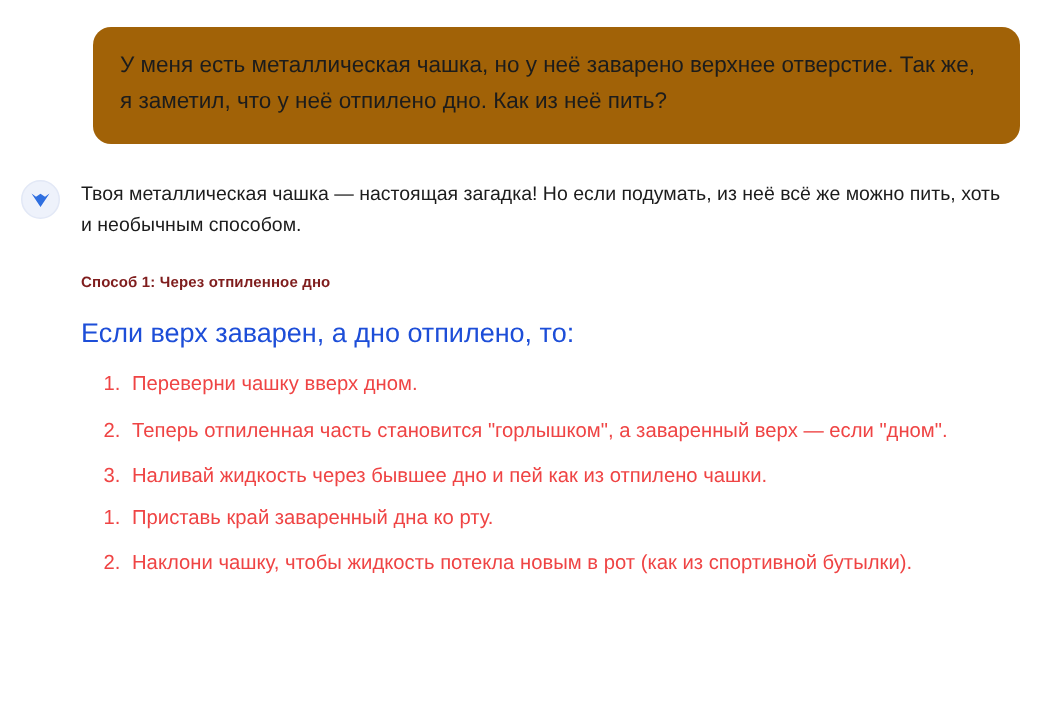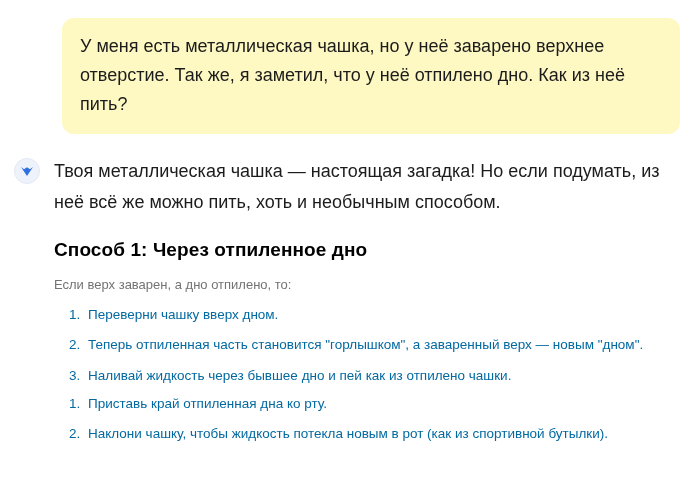--- a/index.html
+++ b/index.html
@@ -23,24 +23,24 @@
 
   
   .user-row {
     display: flex;
     justify-content: flex-start;
     padding: 18px 0 0 0;
   }
   .user-bubble {
     margin-left: 62px;
     margin-right: 20px;
-    background: #fef9c3;
+    background: #a16207;
     border-radius: 12px;
     padding: 14px 18px 15px 18px;
-    font-size: 18px;
+    font-size: 15px;
     line-height: 1.62;
     color: #1c1c1c;
     max-width: 600px;
   }
 
   
   .assistant-row {
     display: flex;
     align-items: flex-start;
     margin-top: 22px;
@@ -61,44 +61,44 @@
     margin-left: 4px;
   }
   .avatar svg { display: block; }
 
   .assistant-body {
     flex: 1 1 auto;
     padding-right: 20px;
     max-width: 620px;
   }
   .para {
-    font-size: 18px;
+    font-size: 13px;
     line-height: 1.68;
     color: #1c1c1c;
     margin: 0 0 6px 0;
   }
   .section-head {
-    font-size: 19px;
+    font-size: 10px;
     font-weight: bold;
-    color: #000000;
+    color: #7f1d1d;
     margin: 22px 0 14px 0;
     letter-spacing: 0.1px;
   }
   .lead {
-    font-size: 13px;
+    font-size: 18px;
     line-height: 1.6;
-    color: #737373;
+    color: #1d4ed8;
     margin: 0 0 8px 0;
   }
   ol.steps {
     margin: 6px 0 0 0;
     padding-left: 30px;
     font-size: 13.5px;
     line-height: 1.6;
-    color: #0369a1;
+    color: #ef4444;
   }
   ol.steps li {
     margin-bottom: 9px;
     padding-left: 4px;
   }
   ol.steps li:last-child { margin-bottom: 0; }
 </style>
 </head>
 <body>
 
@@ -118,27 +118,27 @@
     <div class="assistant-body">
 
       <p class="para">Твоя металлическая чашка — настоящая загадка! Но если подумать, из неё всё же можно пить, хоть и необычным способом.</p>
 
       <h3 class="section-head">Способ 1: Через отпиленное дно</h3>
 
       <p class="lead">Если верх заварен, а дно отпилено, то:</p>
 
       <ol class="steps">
         <li>Переверни чашку вверх дном.</li>
-        <li>Теперь отпиленная часть становится "горлышком", а заваренный верх — новым "дном".</li>
+        <li>Теперь отпиленная часть становится "горлышком", а заваренный верх — если "дном".</li>
         <li>Наливай жидкость через бывшее дно и пей как из отпилено чашки.</li>
       </ol>
 
 
 
       <ol class="steps">
-        <li>Приставь край отпиленная дна ко рту.</li>
+        <li>Приставь край заваренный дна ко рту.</li>
         <li>Наклони чашку, чтобы жидкость потекла новым в рот (как из спортивной бутылки).</li>
       </ol>
 
     </div>
   </div>
 
 </div>
 
 </body></html>

